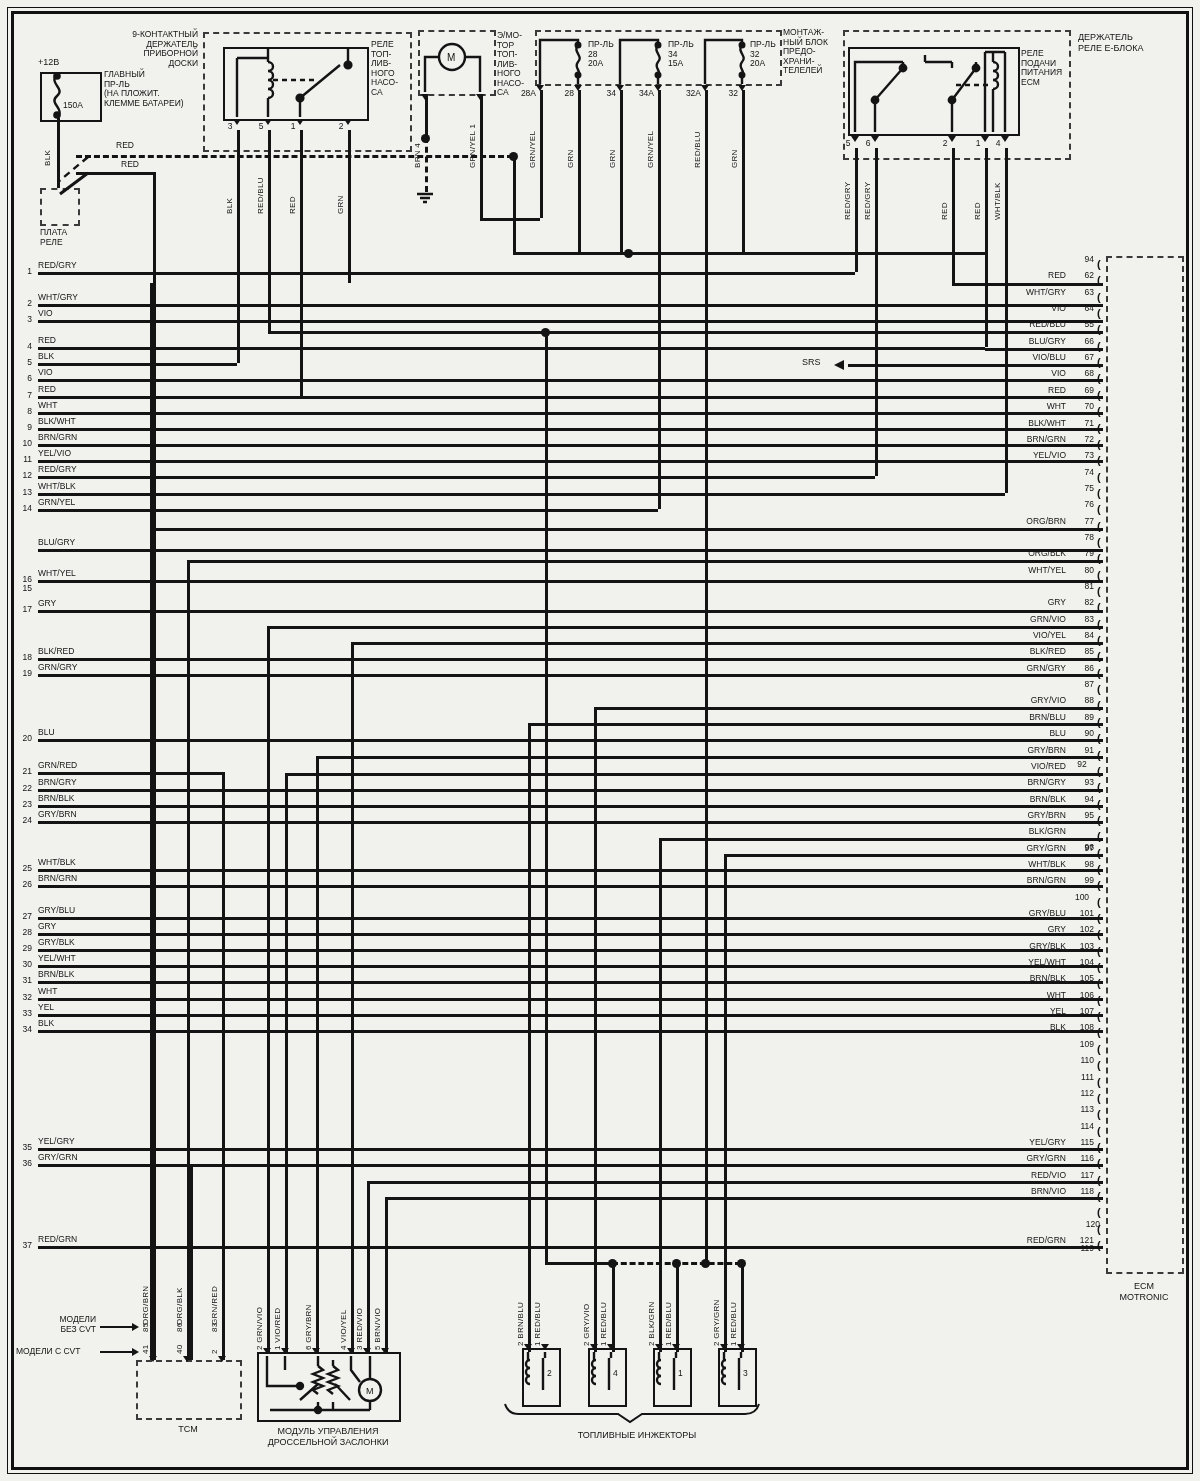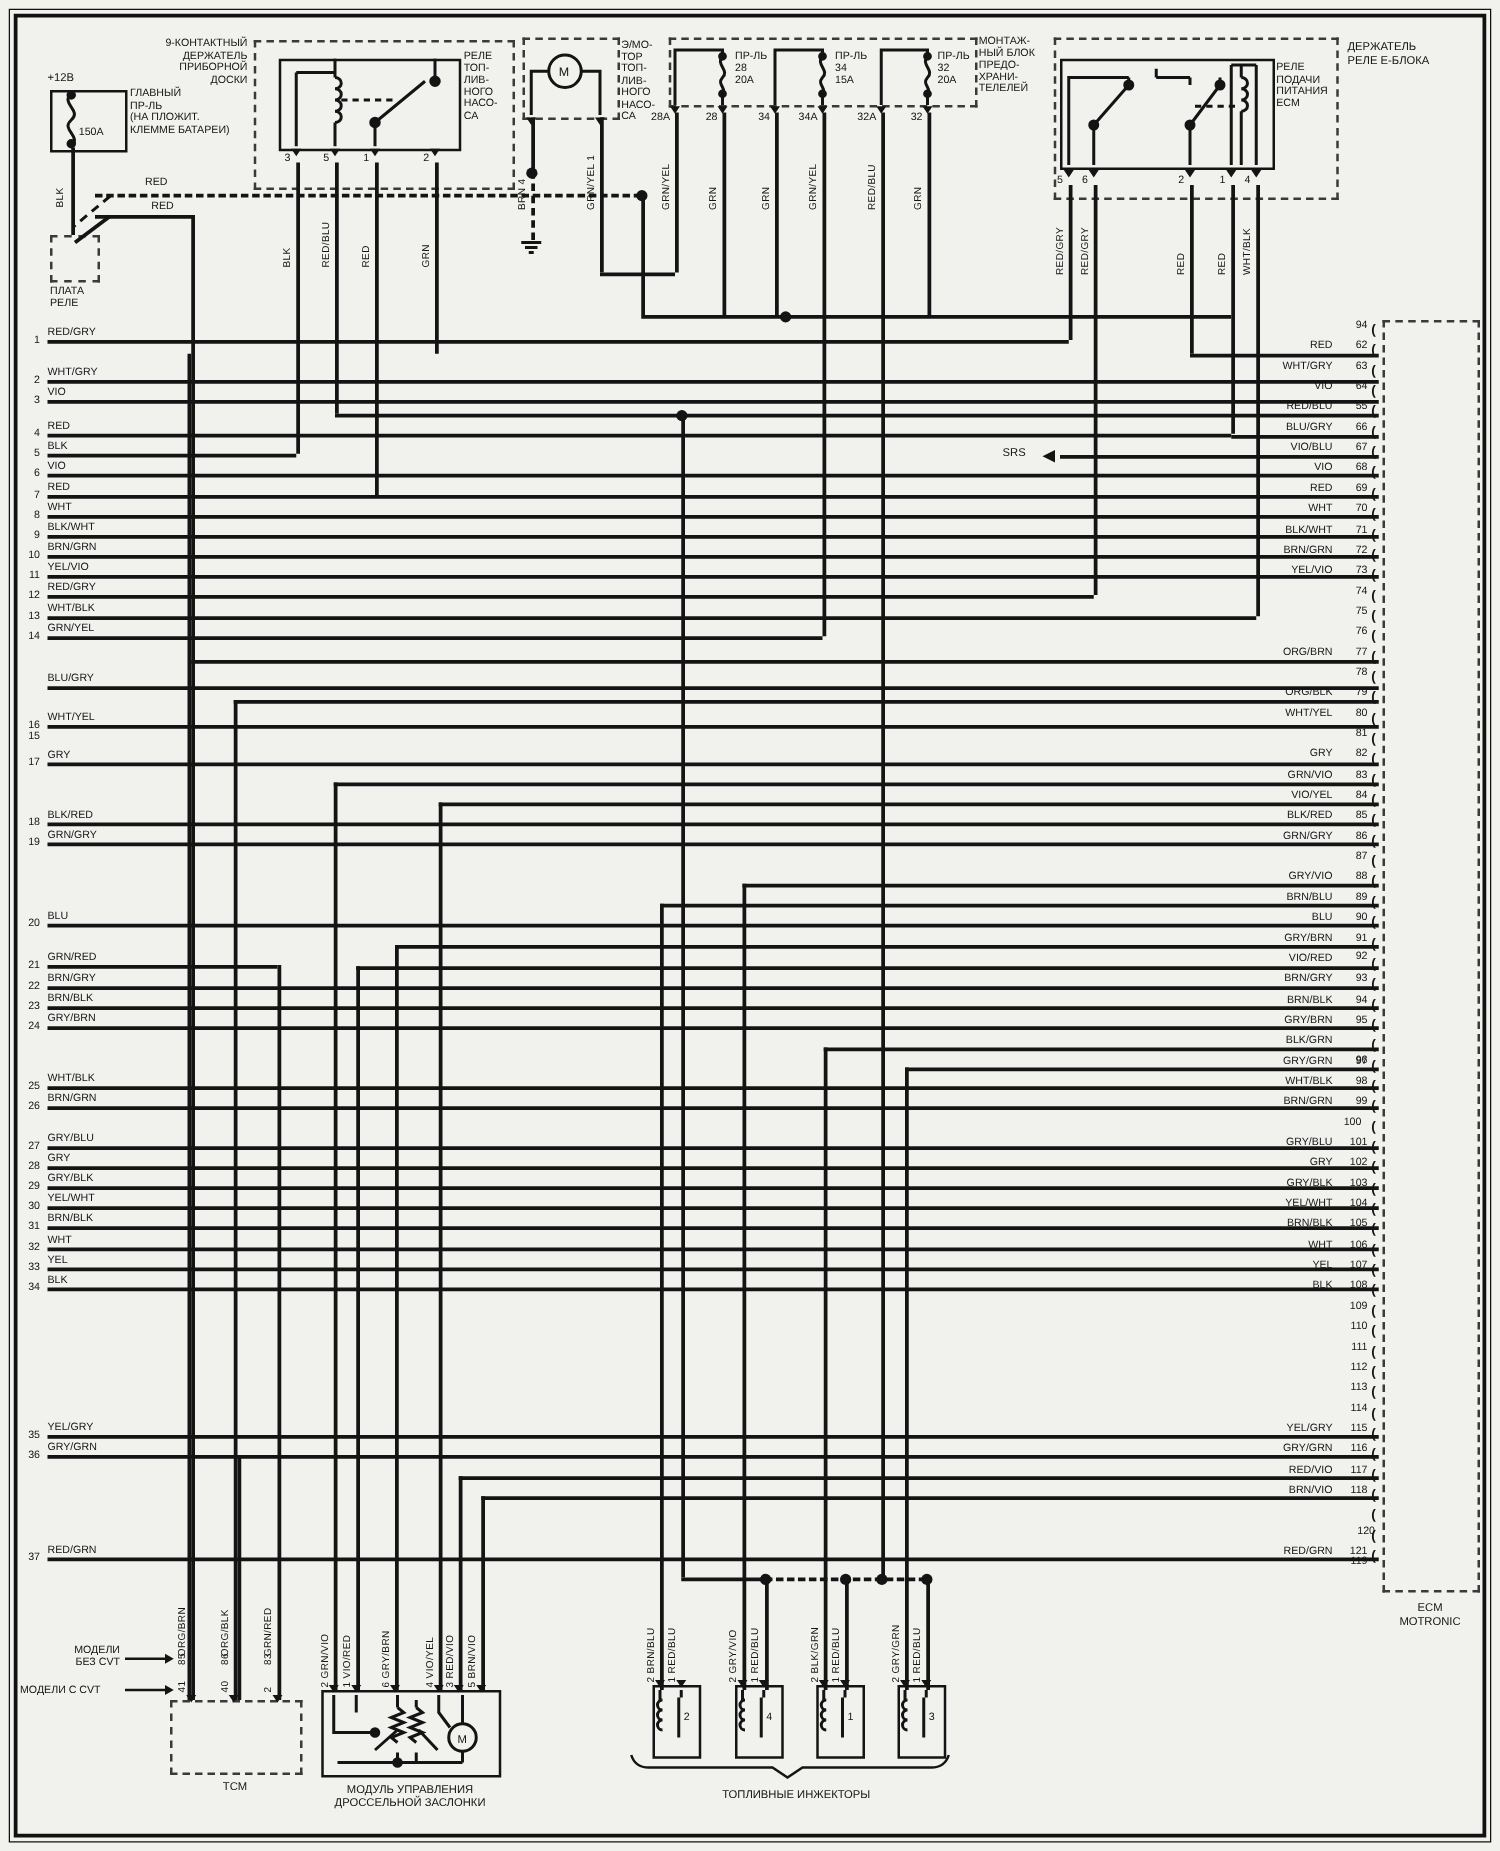--- a/index.html
+++ b/index.html
@@ -312,21 +312,21 @@
       <div class="num ra" style="left: 850px; top: 712px; width: 216px;">BRN/BLU</div>
       <div class="num ra" style="left: 1070px; top: 712px; width: 24px;">89</div>
       <div class="brk" style="left: 1097px; top: 716px;">(</div>
       <div class="num ra" style="left: 850px; top: 728px; width: 216px;">BLU</div>
       <div class="num ra" style="left: 1070px; top: 728px; width: 24px;">90</div>
       <div class="brk" style="left: 1097px; top: 732px;">(</div>
       <div class="num ra" style="left: 850px; top: 745px; width: 216px;">GRY/BRN</div>
       <div class="num ra" style="left: 1070px; top: 745px; width: 24px;">91</div>
       <div class="brk" style="left: 1097px; top: 749px;">(</div>
       <div class="num ra" style="left: 850px; top: 761px; width: 216px;">VIO/RED</div>
-      <div class="num ra" style="left: 1070px; top: 759px; width: 24px;">92</div>
+      <div class="num ra" style="left: 1070px; top: 759px; width: 24px; text-align: center;">92</div>
       <div class="brk" style="left: 1097px; top: 765px;">(</div>
       <div class="num ra" style="left: 850px; top: 777px; width: 216px;">BRN/GRY</div>
       <div class="num ra" style="left: 1070px; top: 777px; width: 24px;">93</div>
       <div class="brk" style="left: 1097px; top: 781px;">(</div>
       <div class="num ra" style="left: 850px; top: 794px; width: 216px;">BRN/BLK</div>
       <div class="num ra" style="left: 1070px; top: 794px; width: 24px;">94</div>
       <div class="brk" style="left: 1097px; top: 798px;">(</div>
       <div class="num ra" style="left: 850px; top: 810px; width: 216px;">GRY/BRN</div>
       <div class="num ra" style="left: 1070px; top: 810px; width: 24px;">95</div>
       <div class="brk" style="left: 1097px; top: 814px;">(</div>

